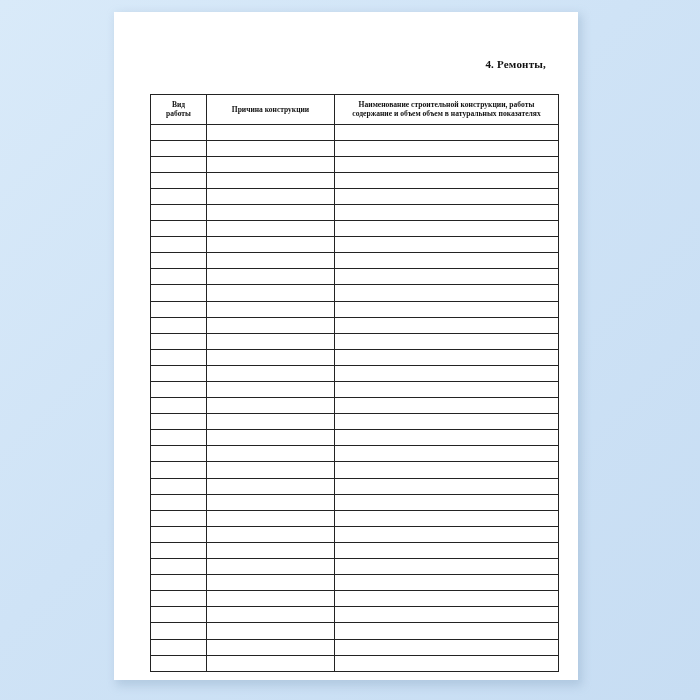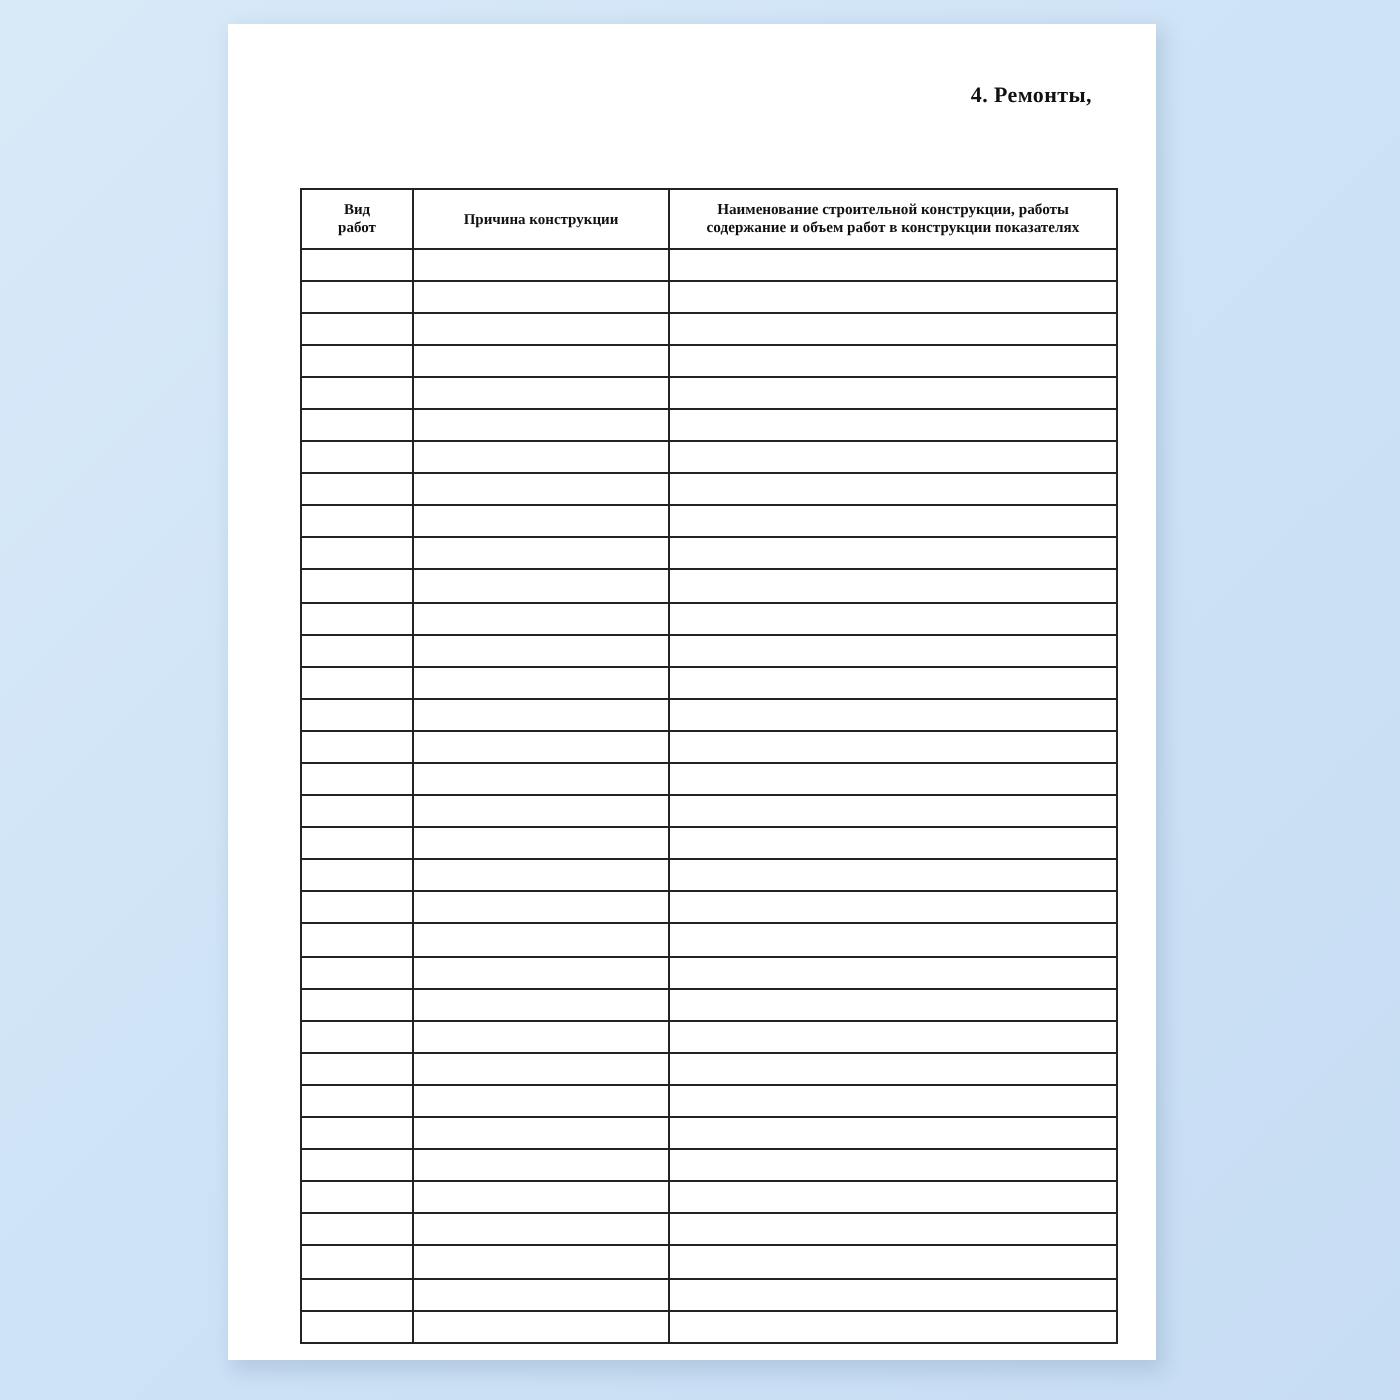--- a/index.html
+++ b/index.html
@@ -35,21 +35,21 @@
     top: 12px;
     width: 464px;
     height: 668px;
     background: #ffffff;
     box-sizing: border-box;
     padding: 0;
   }
   .page-header {
     position: absolute;
     right: 32px;
-    top: 30px;
+    top: 46px;
     font-size: 11px;
     font-weight: bold;
     color: #111;
     letter-spacing: 0.2px;
     white-space: nowrap;
   }
   .table-wrap {
     position: absolute;
     left: 36px;
     top: 82px;
@@ -100,28 +100,28 @@
       <table class="doc-table">
         <colgroup>
           <col class="c1">
           <col class="c2">
           <col class="c3">
         </colgroup>
         <thead>
           <tr>
             <th>
               <span class="hdr-line">Вид</span>
-              <span class="hdr-line">работ</span>
+              <span class="hdr-line">работы</span>
             </th>
             <th>
               <span class="hdr-line">Причина конструкции</span>
             </th>
             <th class="wide">
               <span class="hdr-line">Наименование строительной конструкции, работы</span>
-              <span class="hdr-line">содержание и объем работ в конструкции показателях</span>
+              <span class="hdr-line">содержание и объем объем в натуральных показателях</span>
             </th>
           </tr>
         </thead>
         <tbody id="table-body">
             <tr>
               <td class="cell"></td>
               <td class="cell"></td>
               <td class="cell"></td>
             </tr>
             <tr>

